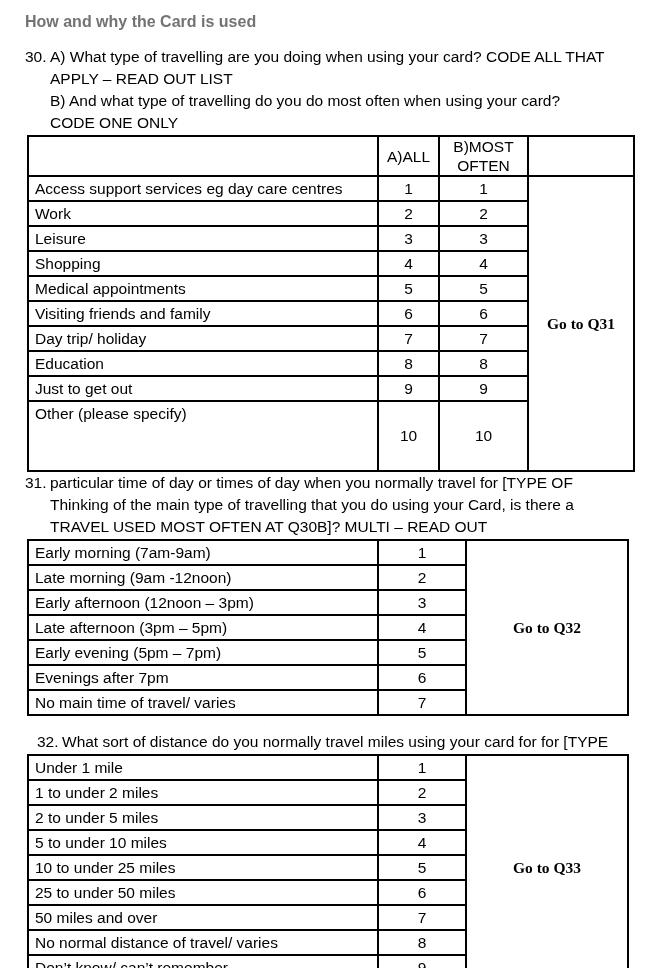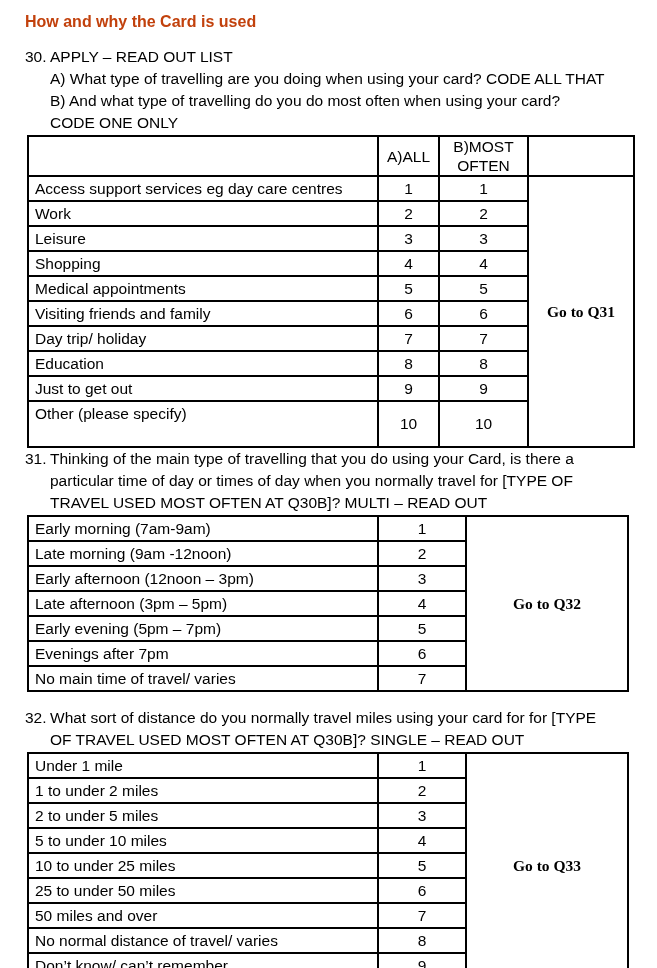--- a/index.html
+++ b/index.html
@@ -17,42 +17,42 @@
 
   .question { display:flex; line-height:22px; white-space:nowrap; }
   .qnum { flex:0 0 25px; width:25px; }
   .qtext { flex:1 1 auto; }
   .qline { line-height:22px; }
 
   table { border-collapse:collapse; table-layout:fixed; margin:1px 0 0 2px; }
   td { border:2px solid #000000; line-height:20px; padding:0; overflow:hidden; }
   tr { height:25px; }
   tr.hdr { height:27px; }
-  tr.tall { height:46px;margin-top:15px; }
+  tr.tall { height:70px;margin-top:15px; }
   td.lbl { padding:0 6px; }
   tr.tall td.lbl { vertical-align:top; padding-top:2px; }
   td.code { text-align:center; vertical-align:middle; }
   td.hcell { text-align:center; vertical-align:middle; line-height:19px; }
   td.goto { text-align:center; vertical-align:middle; font-weight:bold;font-family:Liberation Serif, serif; }
 
   .sec-q31 { }
-  .sec-q32 { margin-top:15px; }
+  .sec-q32 { margin-top:15px;margin-left:12px; }
 </style>
 </head>
 <body>
 
 <div class="page">
 
-  <div class="heading" style="color: #c2410c;">How and why the Card is used</div>
+  <div class="heading" style="color: #737373;">How and why the Card is used</div>
 
   <div class="question">
     <span class="qnum">30.</span>
     <div class="qtext">
+      <div class="qline">A) What type of travelling are you doing when using your card? CODE ALL THAT</div>
       <div class="qline">APPLY – READ OUT LIST</div>
-      <div class="qline">A) What type of travelling are you doing when using your card? CODE ALL THAT</div>
       <div class="qline">B) And what type of travelling do you do most often when using your card?</div>
       <div class="qline">CODE ONE ONLY</div>
     </div>
   </div>
 
   <table>
     <colgroup>
         <col style="width:350px">
         <col style="width:61px">
         <col style="width:89px">
@@ -115,22 +115,22 @@
       <td class="lbl">Other (please specify)</td>
       <td class="code">10</td>
       <td class="code">10</td>
     </tr>
   </tbody>
     </table>
 
   <div class="question sec-q31">
     <span class="qnum">31.</span>
     <div class="qtext">
+      <div class="qline">particular time of day or times of day when you normally travel for [TYPE OF</div>
       <div class="qline">Thinking of the main type of travelling that you do using your Card, is there a</div>
-      <div class="qline">particular time of day or times of day when you normally travel for [TYPE OF</div>
       <div class="qline">TRAVEL USED MOST OFTEN AT Q30B]? MULTI – READ OUT</div>
     </div>
   </div>
 
   <table>
     <colgroup>
         <col style="width:350px">
         <col style="width:88px">
         <col style="width:162px">
       </colgroup>
@@ -164,21 +164,20 @@
       <td class="lbl">No main time of travel/ varies</td>
       <td class="code">7</td>
     </tr>
   </tbody>
     </table>
 
   <div class="question sec-q32">
     <span class="qnum">32.</span>
     <div class="qtext">
       <div class="qline">What sort of distance do you normally travel miles using your card for for [TYPE</div>
-      <div class="qline">OF TRAVEL USED MOST OFTEN AT Q30B]? SINGLE – READ OUT</div>
     </div>
   </div>
 
   <table>
     <colgroup>
         <col style="width:350px">
         <col style="width:88px">
         <col style="width:162px">
       </colgroup>
     <tbody>

